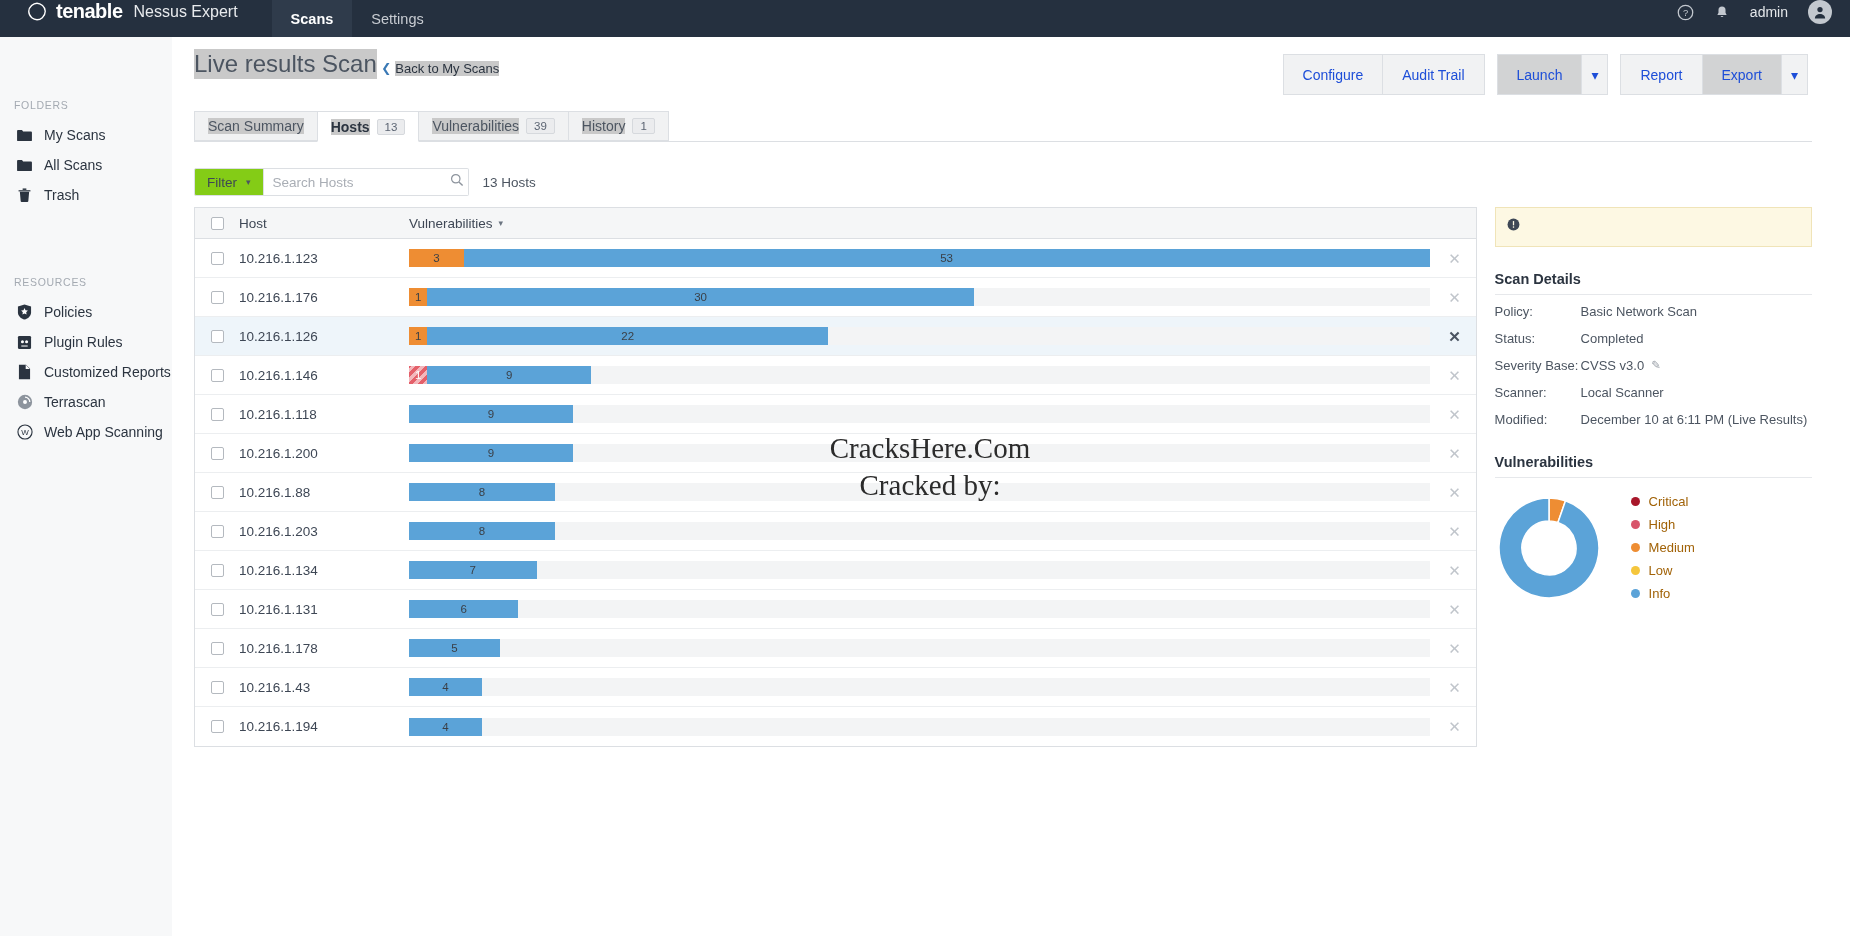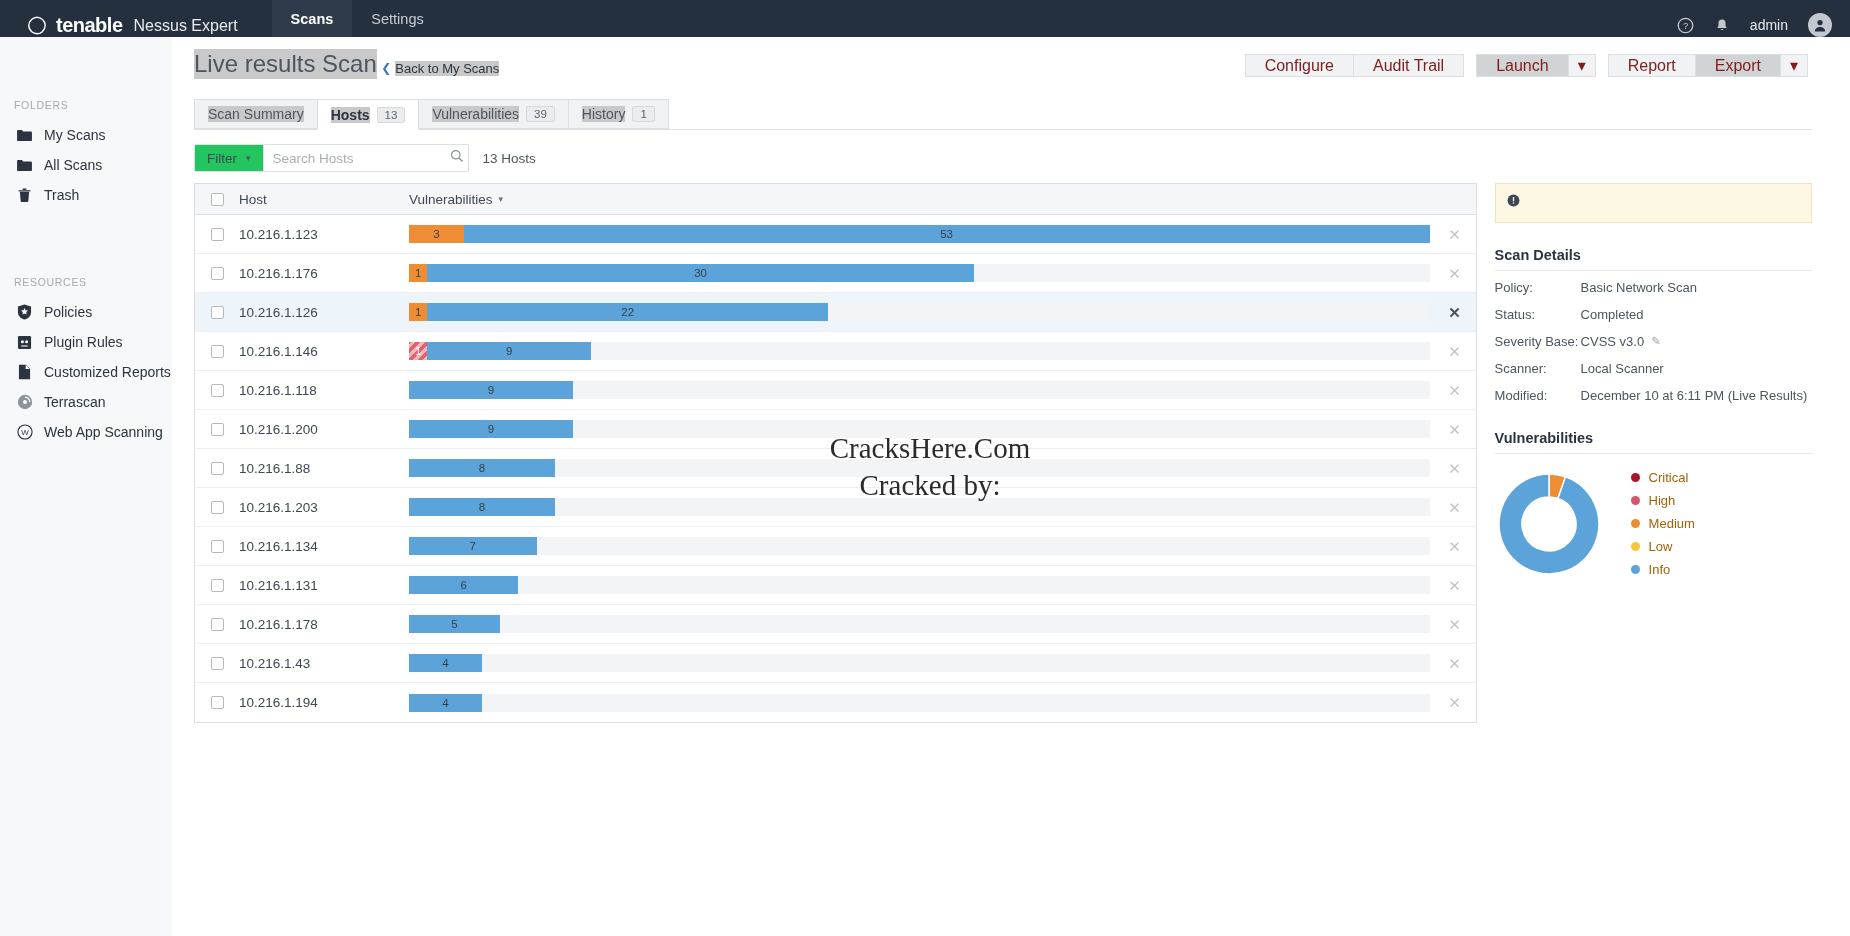--- a/index.html
+++ b/index.html
@@ -6,21 +6,21 @@
   html, body {
     width: 1850px; height: 936px;
     font-family: "Liberation Sans", sans-serif;
     background: #ffffff;
     overflow: hidden;
   }
   body { position: relative; }
 
   
   .topnav {
-    height: 37px; background: #25303f; display: flex; align-items: flex-end;
+    height: 37px; background: #25303f; display: flex; align-items: flex-start;
     position: relative; z-index: 30;
   }
   .brand { display: flex; align-items: center; padding-left: 26px; gap: 8px; }
   .brand-logo { width: 22px; height: 22px; }
   .brand-tenable { color: #fff; font-size: 20px; font-weight: bold; letter-spacing: -0.5px; }
   .brand-product { color: #e8eaed; font-size: 16px; font-weight: 300; margin-left: 3px; }
   .nav-items { display: flex; align-items: center; margin-left: 34px; height: 37px; }
   .nav-item {
     color: #c8ccd2; font-size: 14.5px; padding: 0 19px; height: 37px;
     display: flex; align-items: center; cursor: pointer;
@@ -61,32 +61,32 @@
   .back-link {
     display: inline-flex; align-items: center; gap: 4px; margin-top: 3px;
     font-size: 13px; color: #2b3440; cursor: pointer;
   }
   .back-chev { color: #3a79b5; font-size: 12px; }
   .back-text { background: #c9c9c9; }
 
   .head-actions { position: absolute; right: 26px; top: 17px; display: flex; align-items: center; gap: 12px; }
   .btn-group { display: flex; }
   .btn {
-    background: #f1f2f3; border: 1px solid #dcdfe3; color: #7f1d1d;
-    font-size: 16px; padding: 0 19px; height: 23px; display: flex;
+    background: #f1f2f3; border: 1px solid #dcdfe3; color: #1d4ed8;
+    font-size: 14px; padding: 0 19px; height: 41px; display: flex;
     align-items: center; cursor: pointer;
   }
   .btn + .btn { border-left: none; }
   .btn.split-main { border-right: 1px solid #dcdfe3; background: #d2d3d4; }
   .btn.caret { padding: 0 9px; }
   .btn.grey-sel { background: #d2d3d4; }
 
   
   .tabs {
-    display: flex; align-items: flex-end; margin: 0 22px; border-bottom: 1px solid #dcdfe3;
+    display: flex; align-items: flex-end; margin: 12px 22px; border-bottom: 1px solid #dcdfe3;
     height: 31px;
   }
   .tab {
     display: flex; align-items: center; gap: 7px; height: 30px; padding: 0 13px;
     font-size: 14px; color: #4c5561; cursor: pointer; border: 1px solid transparent;
     background: #f1f2f3; border-color: #dcdfe3; margin-right: -1px;
   }
   .tab-label-hl { background: #c9c9c9; }
   .tab.active {
     background: #fff; border-bottom-color: #fff; color: #2b3440; font-weight: bold;
@@ -94,21 +94,21 @@
   }
   .tab-badge {
     background: #ebecee; border: 1px solid #d6d9dd; border-radius: 2px;
     font-size: 11.5px; color: #5b6472; padding: 1px 7px; font-weight: normal;
   }
 
   
   .filterbar { display: flex; align-items: center; gap: 14px; padding: 14px 22px 11px 22px; }
   .filter-btn {
     display: flex; align-items: center; gap: 9px; height: 28px; padding: 0 12px;
-    background: #22c55e; border: 1px solid #dcdfe3; border-radius: 2px 0 0 2px;
+    background: #84cc16; border: 1px solid #dcdfe3; border-radius: 2px 0 0 2px;
     font-size: 13.5px; color: #3e4755; cursor: pointer;
   }
   .search-wrap {
     display: flex; align-items: center; height: 28px; width: 205px;
     border: 1px solid #dcdfe3; border-left: none; border-radius: 0 2px 2px 0;
     padding: 0 9px; margin-left: -14px;
   }
   .search-input {
     border: none; outline: none; font-size: 13.5px; color: #3e4755; flex: 1;
     font-family: "Liberation Sans", sans-serif; background: transparent;

